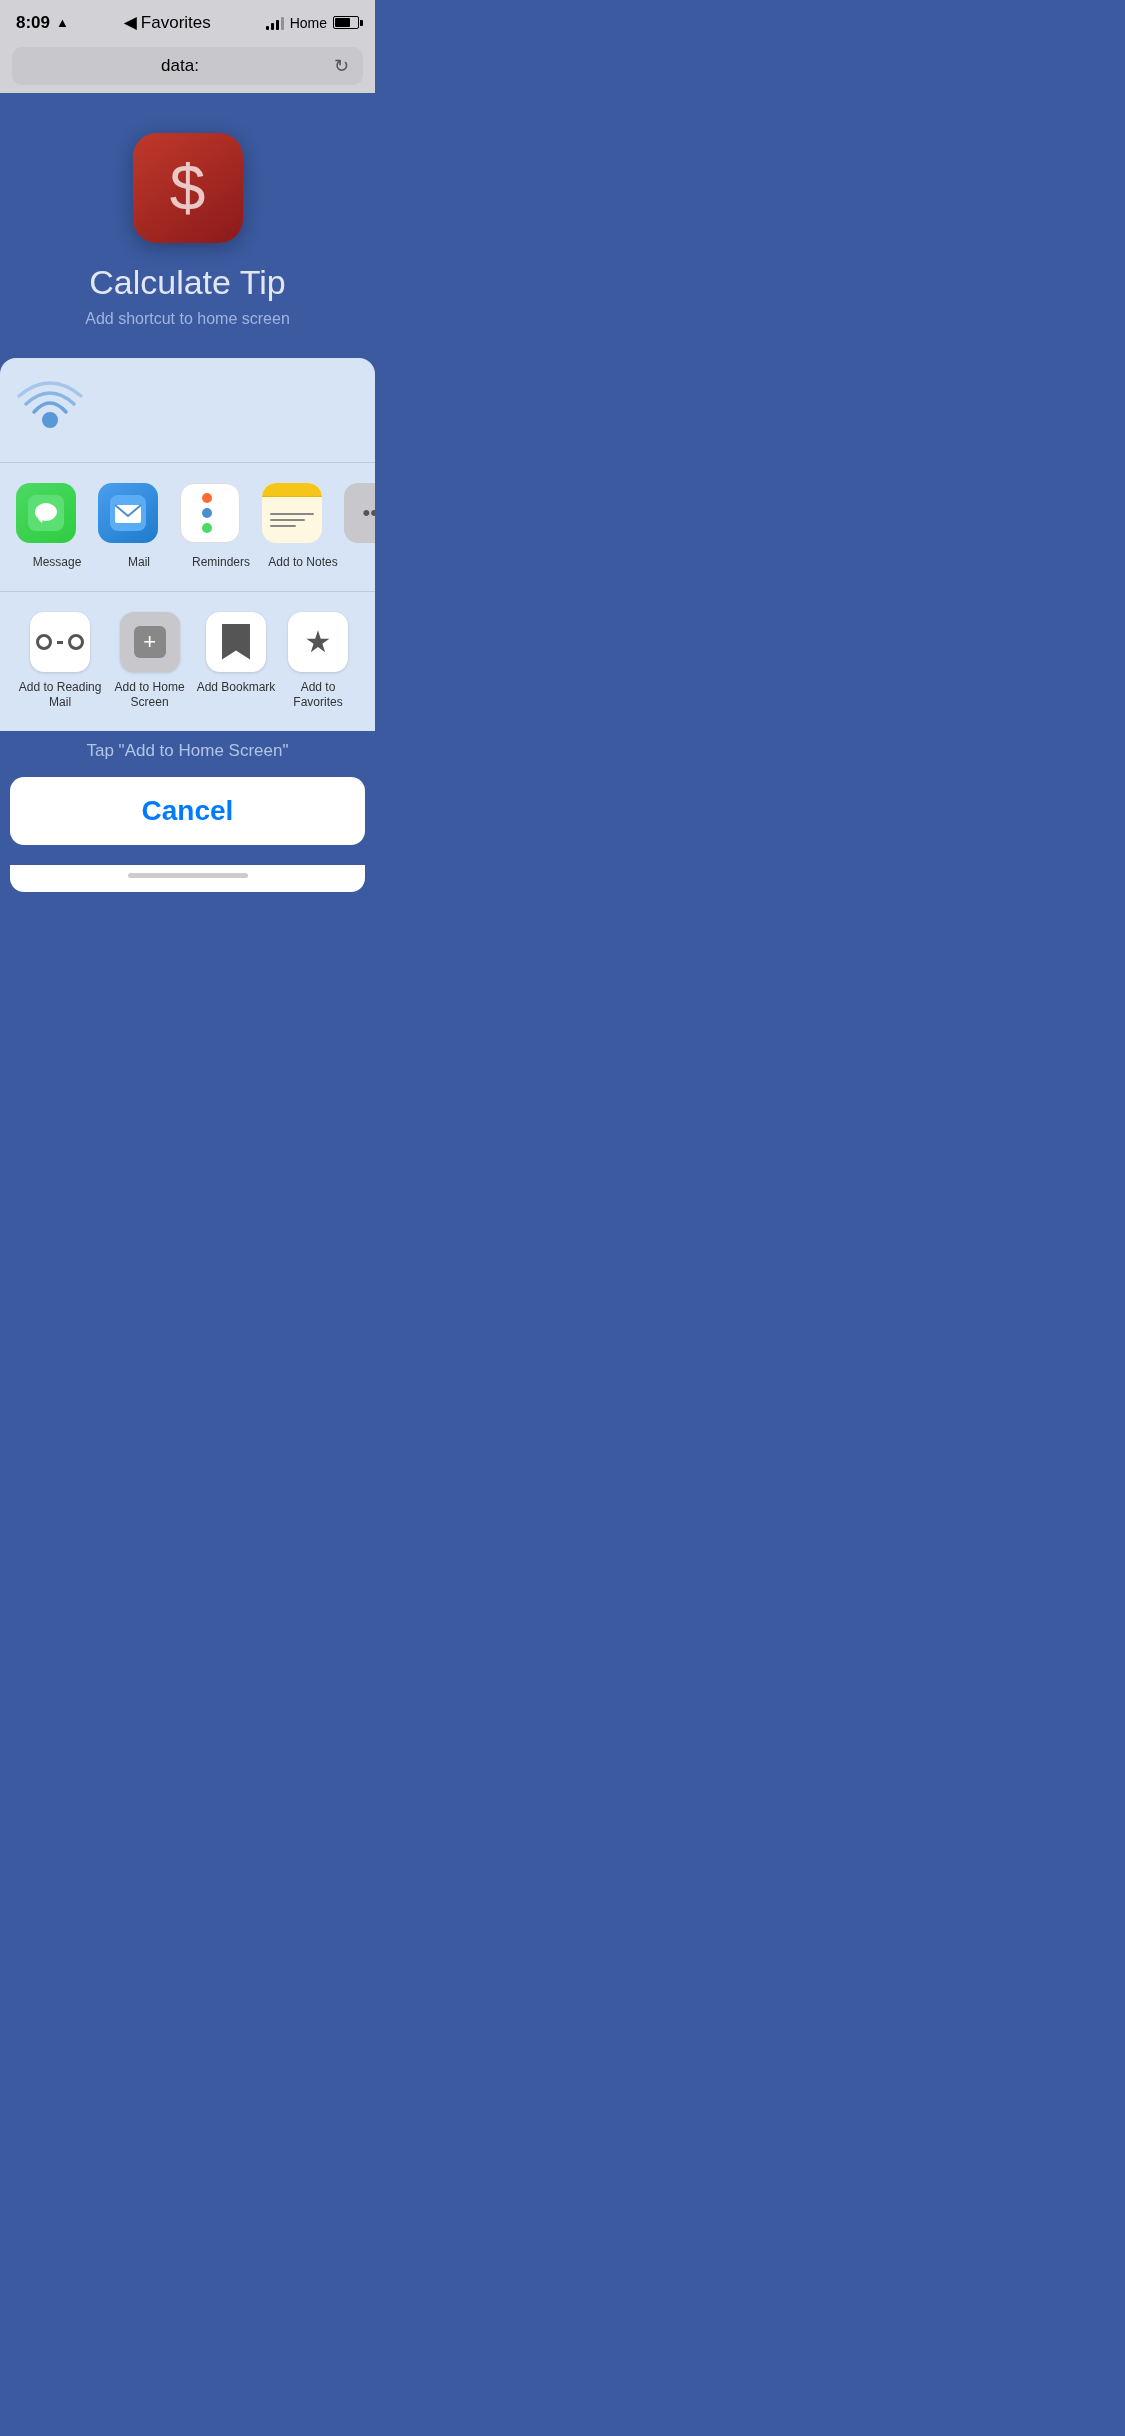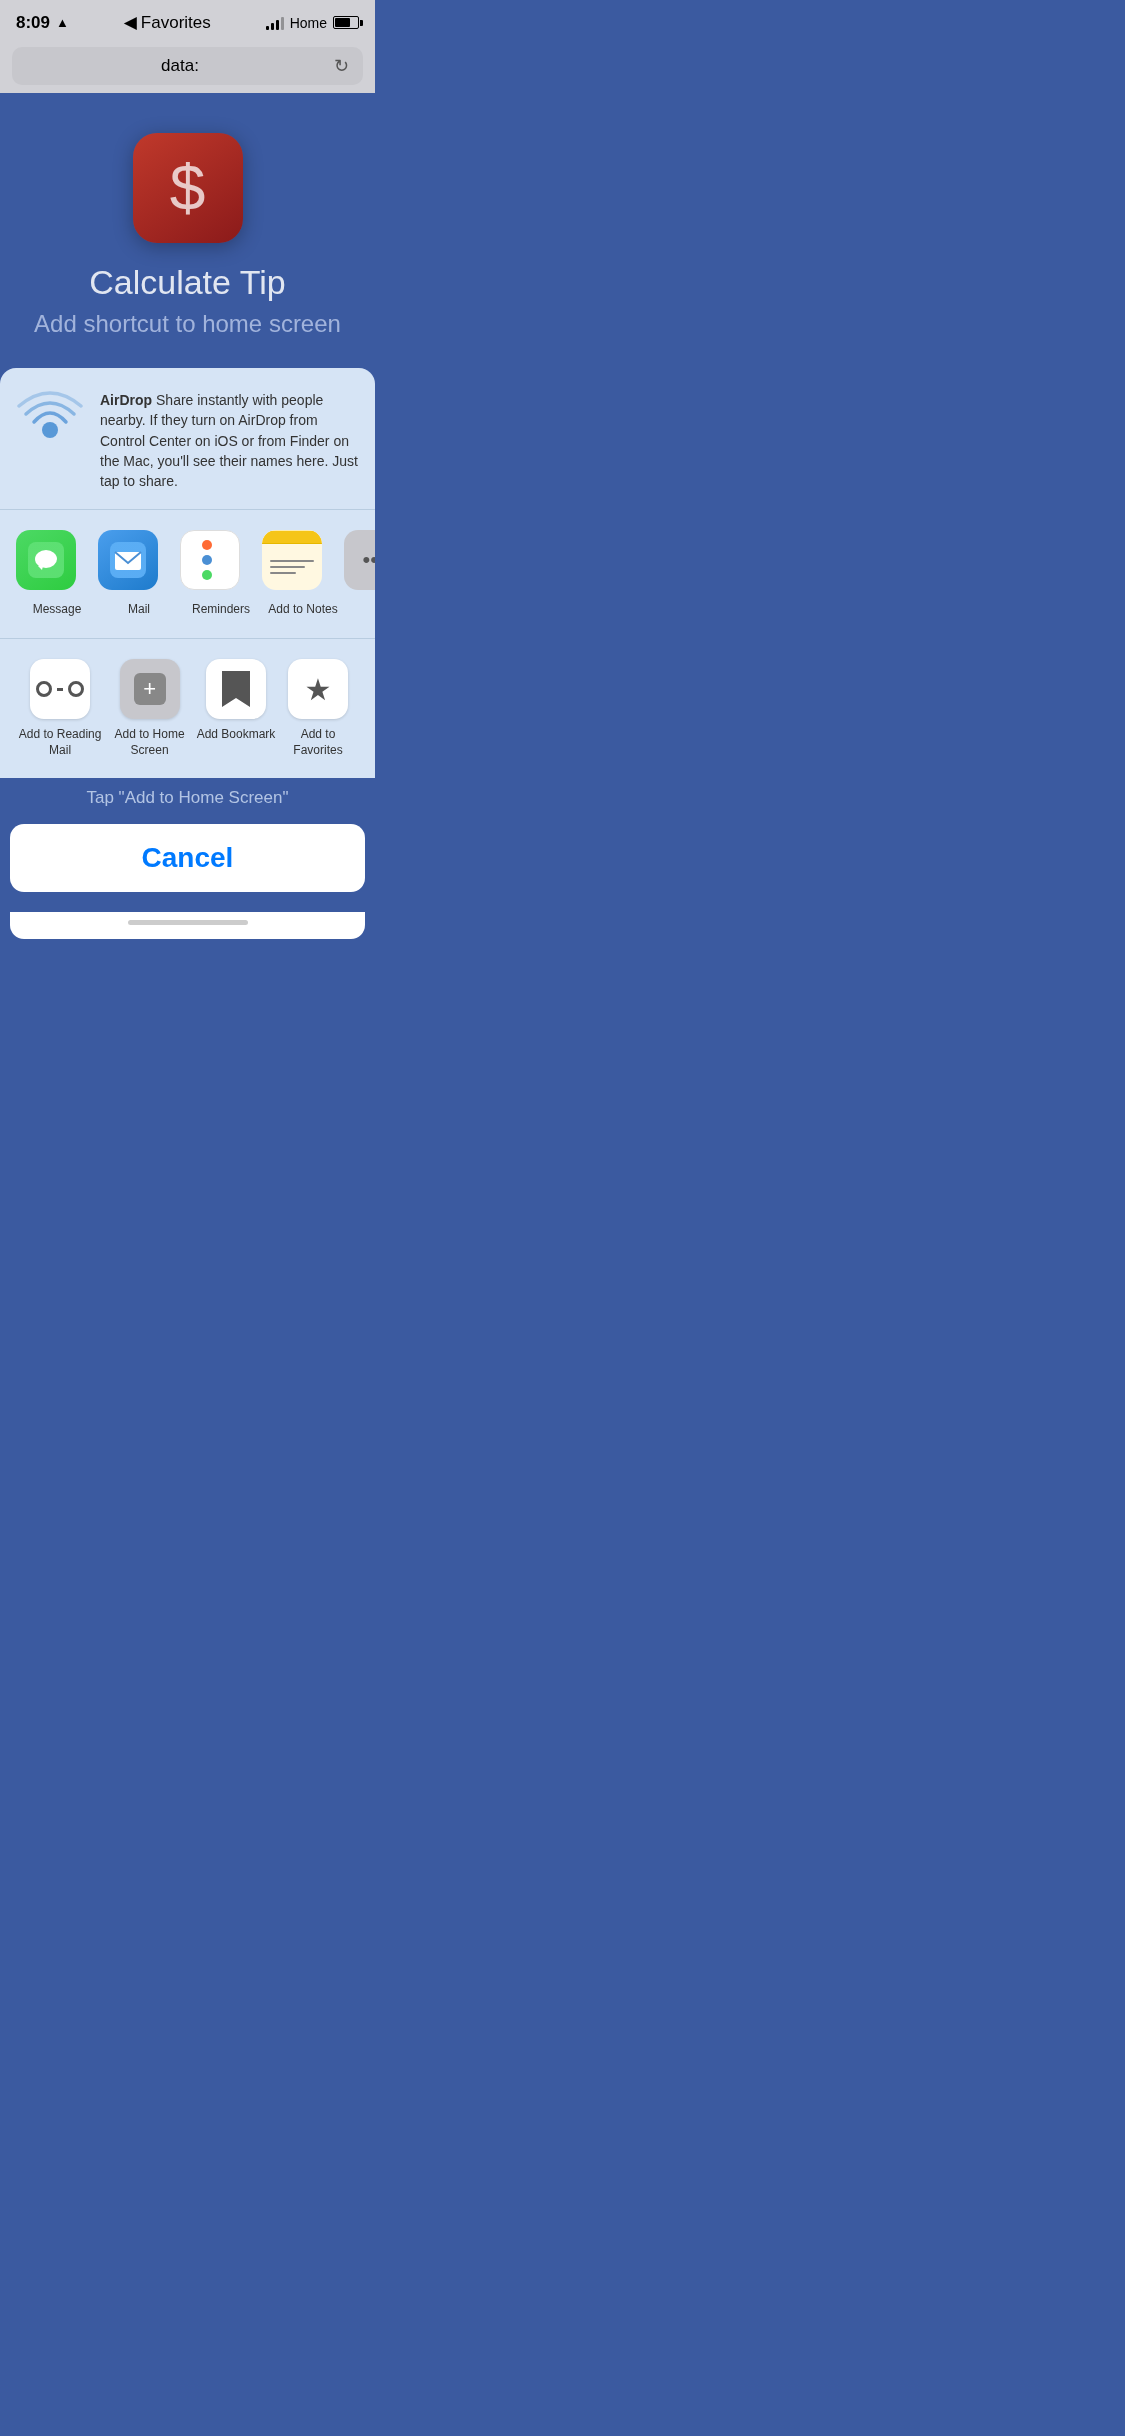--- a/index.html
+++ b/index.html
@@ -148,21 +148,21 @@
       color: rgba(255,255,255,0.75);
     }
     .app-title {
       font-size: 34px;
       font-weight: 400;
       color: rgba(255,255,255,0.85);
       margin-bottom: 8px;
       text-align: center;
     }
     .app-subtitle {
-      font-size: 24px;
+      font-size: 16px;
       color: rgba(180,195,230,0.85);
       text-align: center;
     }
 
     
     .share-sheet {
       background: #d6e4f5;
       border-radius: 16px 16px 0 0;
       margin-top: 0;
       overflow: hidden;
@@ -474,23 +474,20 @@
 
   <div class="airdrop-section">
     <div class="airdrop-icon-wrapper">
       <svg class="airdrop-svg" viewBox="0 0 68 68" fill="none" xmlns="http://www.w3.org/2000/svg">
 
         <circle cx="34" cy="44" r="8" fill="#4a8fd4" opacity="0.9"></circle>
         <path d="M18 36 Q34 18 50 36" stroke="#4a8fd4" stroke-width="3.5" fill="none" stroke-linecap="round" opacity="0.75"></path>
         <path d="M10 28 Q34 6 58 28" stroke="#4a8fd4" stroke-width="3.5" fill="none" stroke-linecap="round" opacity="0.55"></path>
         <path d="M3 20 Q34 -6 65 20" stroke="#4a8fd4" stroke-width="3.5" fill="none" stroke-linecap="round" opacity="0.35"></path>
       </svg>
-    </div>
-    <div class="airdrop-text">
-      <strong>AirDrop</strong><span> Share instantly with people nearby. If they turn on AirDrop from Control Center on iOS or from Finder on the Mac, you'll see their names here. Just tap to share.</span>
     </div>
   </div>
 
   <div class="share-row">
 
     <div class="share-item">
       <div class="share-item-icon icon-message">
         <svg width="36" height="36" viewBox="0 0 36 36" fill="none">
           <rect width="36" height="36" rx="8" fill="url(#msgGrad)"></rect>
           <defs>

